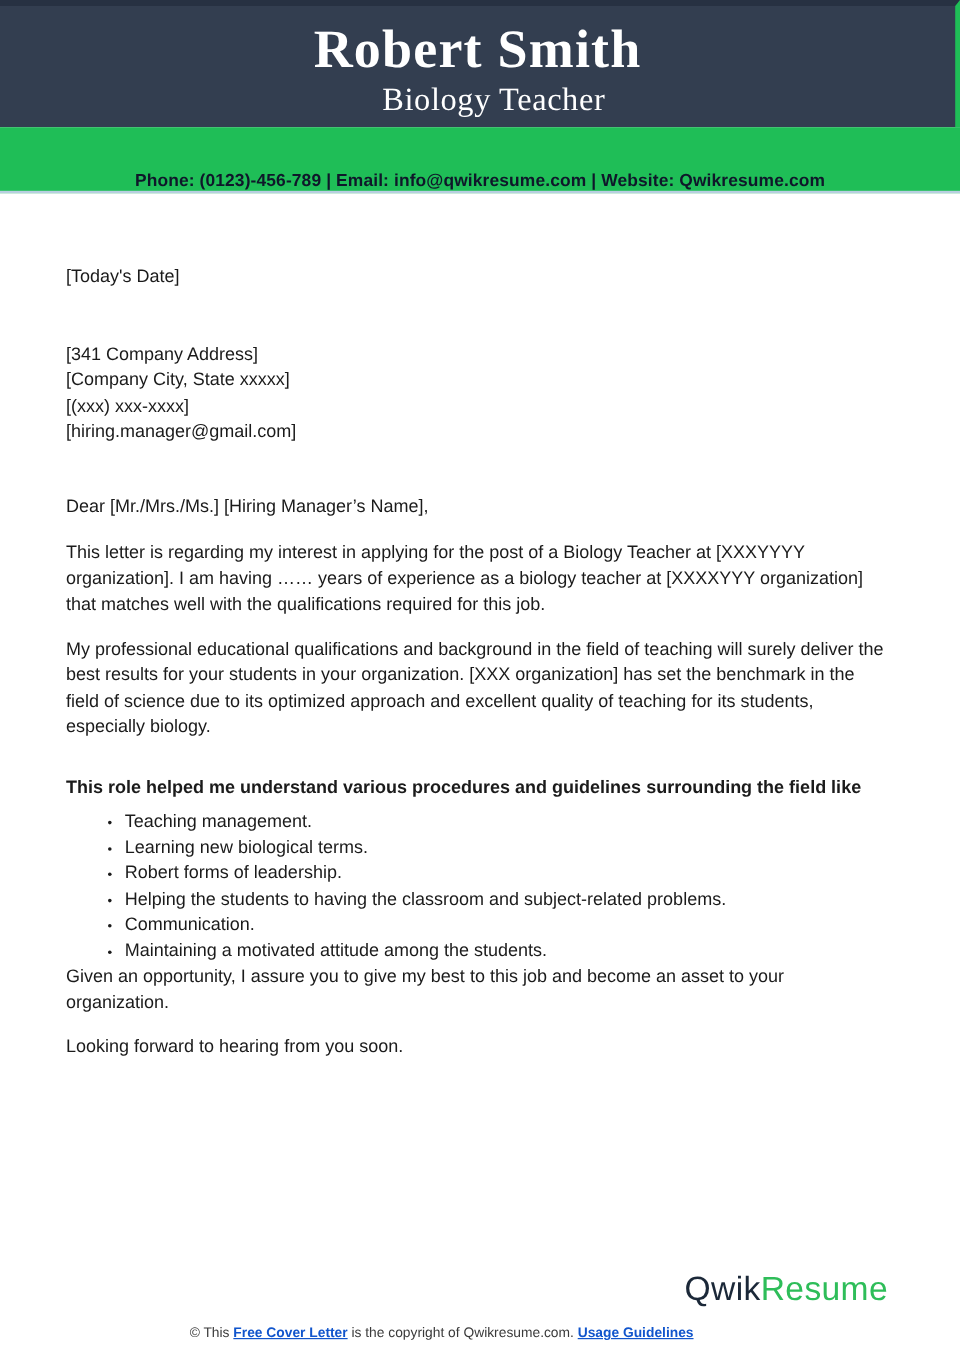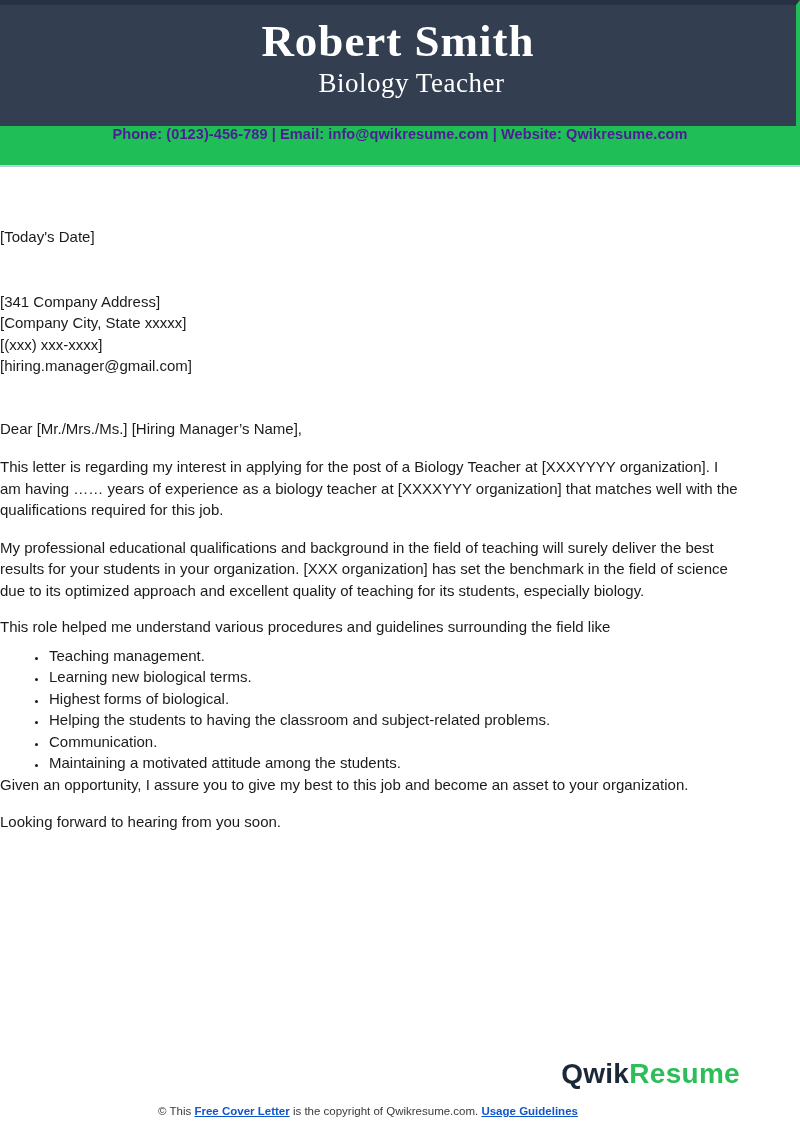--- a/index.html
+++ b/index.html
@@ -10,21 +10,21 @@
     margin:0 auto;
     background:#ffffff;
     font-family:"Liberation Sans", sans-serif;
     overflow:hidden;
   }
   
   .header {
     background:#333e50;
     border-top:5px solid #273142;
     border-right:4px solid #1fbe57;
-    height:126px;
+    height:106px;
     text-align:center;
     color:#ffffff;
   }
   .name {
     font-family:"Liberation Serif", serif;
     font-weight:bold;
     font-size:45px;
     letter-spacing:1px;
     padding-top:12px;
     line-height:1.1;
@@ -33,40 +33,41 @@
     font-family:"Liberation Serif", serif;
     font-weight:normal;
     font-size:27px;
     letter-spacing:0.5px;
     margin-top:1px;
     padding-left:27px;
   }
   .contact-bar {
     background:#1fbe57;
     border-bottom:2px solid #b8cfe0;
-    height:41px;
-    display:flex; align-items:flex-start; justify-content:center;
-    color:#4c1d95;
+    height:55px;
+    display:flex; align-items:flex-end; justify-content:center;
+    color:#0f172a;
     font-weight:bold;
     font-size:14.5px;
     letter-spacing:0.1px;
   }
   
   .letter {
+    padding-left:55px;
     padding-right:58px;
     font-size:15px;
     line-height:21.5px;
     color:#1b1b1b;
   }
   .p-date      { margin-top:59px; }
   .p-address   { margin-top:43px; }
   .p-salute    { margin-top:41px; }
   .p-body1     { margin-top:17px; }
   .p-body2     { margin-top:16px; }
-  .p-body3     { margin-top:15px; }
+  .p-body3     { margin-top:29px;font-weight:bold; }
   .bullet-list { margin-top:7px; padding-left:48px; list-style:disc; }
   .bullet-list li { padding-left:1px; }
   .bullet-list li::marker { font-size:11px; }
   .p-given     { }
   .p-looking   { margin-top:16px; }
   .p-signoff   { margin-top:23px; }
   
   .footer-text {
     position:absolute;
     top:1105px; left:30px; width:676px;
@@ -76,21 +77,21 @@
   }
   .footer-text a {
     color:#1155cc;
     font-weight:bold;
     text-decoration:underline;
     cursor:pointer;
   }
   .logo {
     position:absolute;
     top:1060px; right:60px;
-    font-weight:bold;
+    font-weight:normal;
     font-size:28px;
     letter-spacing:0.3px;
     cursor:pointer;
     line-height:1;
   }
   .logo .qwik   { color:#1b2838; }
   .logo .resume { color:#2ebd59; }
 </style>
 </head>
 <body>
@@ -119,21 +120,21 @@
 
     <p class="p-body1">This letter is regarding my interest in applying for the post of a Biology Teacher at [XXXYYYY organization]. I am having …… years of experience as a biology teacher at [XXXXYYY organization] that matches well with the qualifications required for this job.</p>
 
     <p class="p-body2">My professional educational qualifications and background in the field of teaching will surely deliver the best results for your students in your organization. [XXX organization] has set the benchmark in the field of science due to its optimized approach and excellent quality of teaching for its students, especially biology.</p>
 
     <p class="p-body3">This role helped me understand various procedures and guidelines surrounding the field like</p>
 
     <ul class="bullet-list">
       <li>Teaching management.</li>
       <li>Learning new biological terms.</li>
-      <li>Highest forms of biological.</li>
+      <li>Robert forms of leadership.</li>
       <li>Helping the students to having the classroom and subject-related problems.</li>
       <li>Communication.</li>
       <li>Maintaining a motivated attitude among the students.</li>
     </ul>
 
     <p class="p-given">Given an opportunity, I assure you to give my best to this job and become an asset to your organization.</p>
 
     <p class="p-looking">Looking forward to hearing from you soon.</p>
 
 

